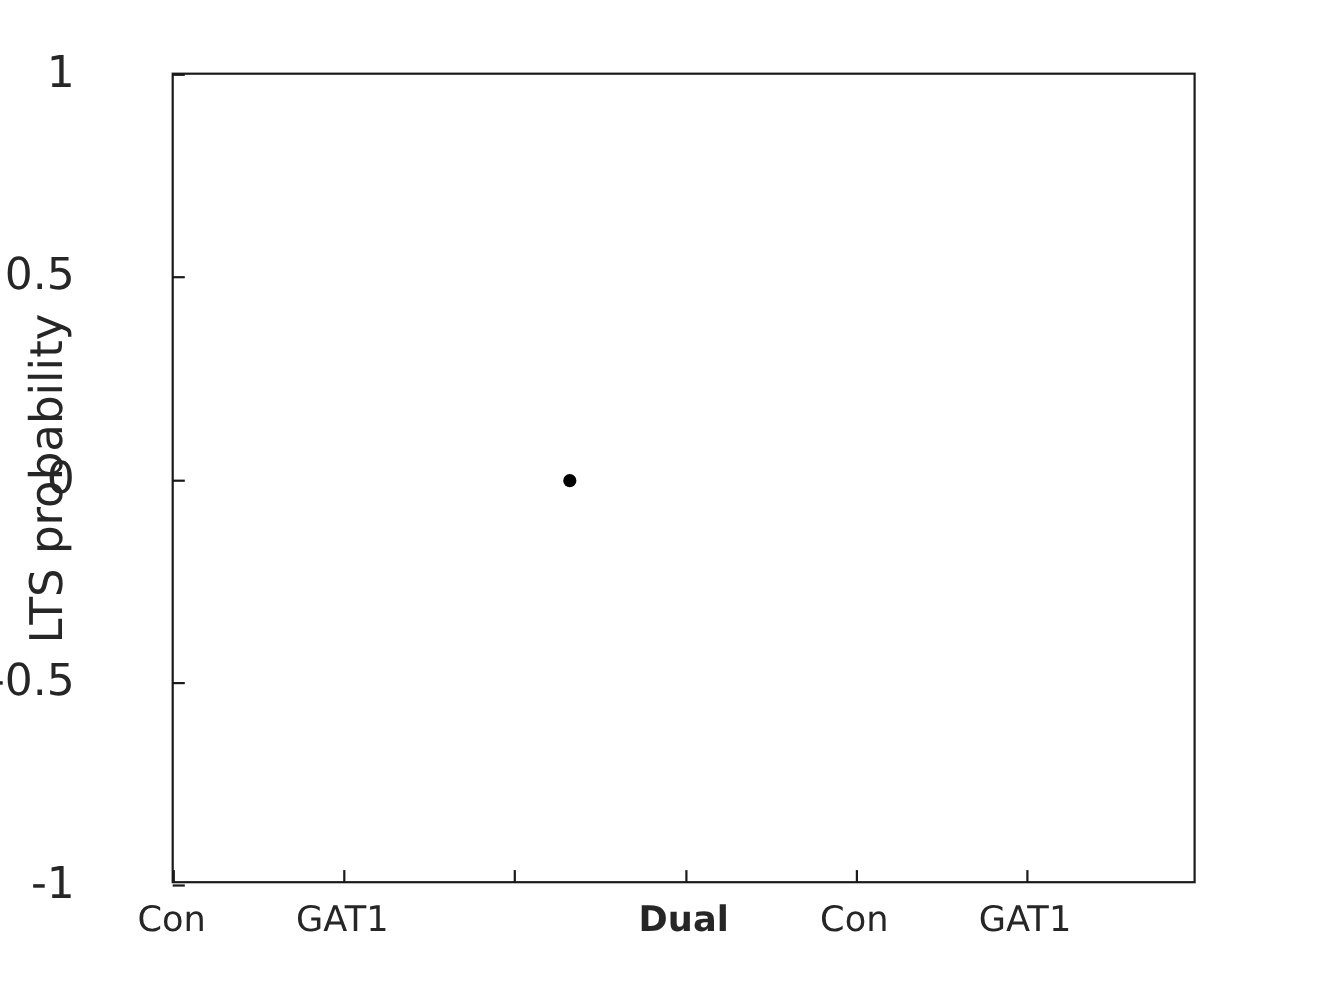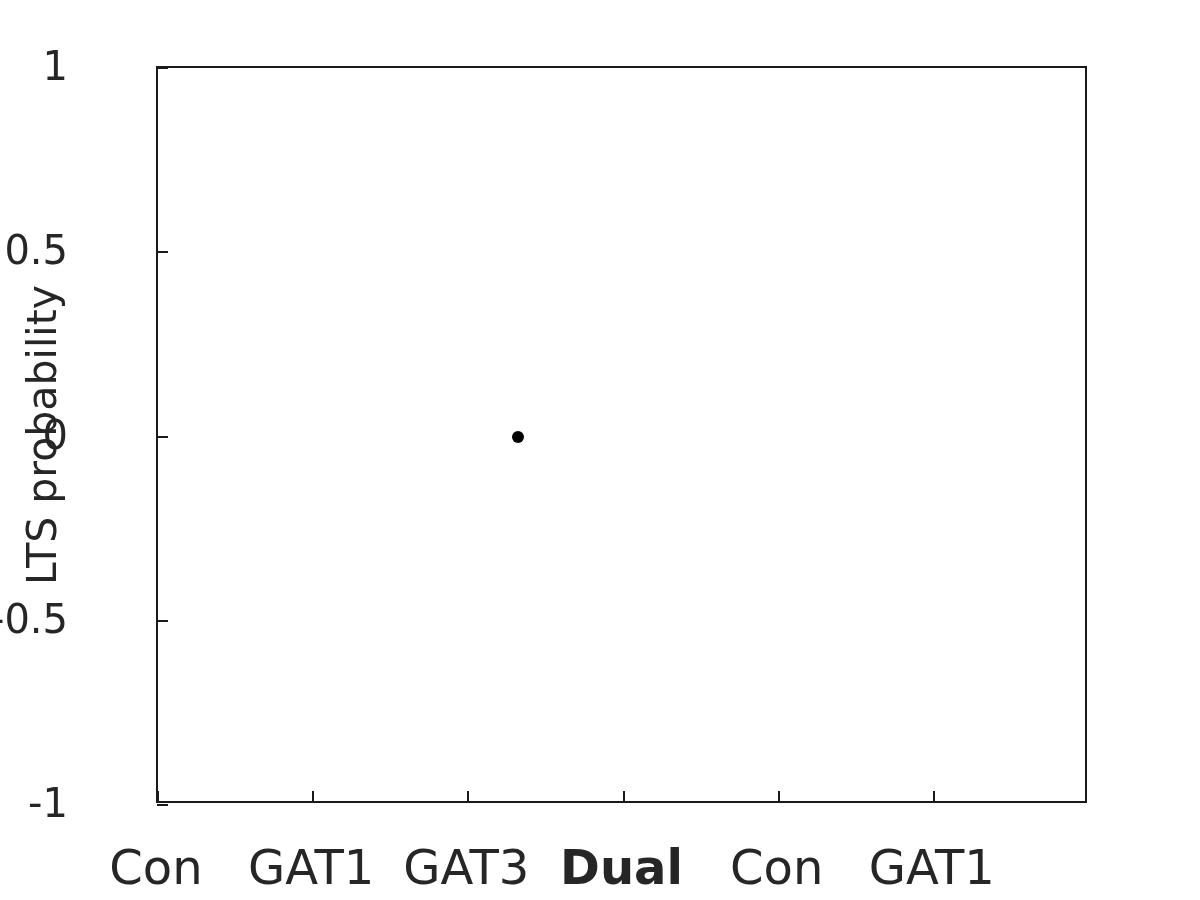--- a/index.html
+++ b/index.html
@@ -47,25 +47,24 @@
     width: 11px;
     height: 2px;
     background: #1a1a1a;
   }
 
   
   .xticklabel {
     position: absolute;
     top: 812px;
     transform: translateX(-50%);
-    font-size: 48px;
+    font-size: 32px;
     line-height: 46px;
     white-space: nowrap;
     color: #262626;
-    margin-top: 32px;
   }
   .yticklabel {
     position: absolute;
     right: 1132px; 
     transform: translateY(-50%);
     font-size: 40px;
     line-height: 46px;
     white-space: nowrap;
     text-align: right;
     color: #262626;
@@ -112,21 +111,20 @@
   </div>
 
   <div class="yticklabel" id="ylab0" style="top: 66px;">1</div>
   <div class="yticklabel" id="ylab1" style="top: 250.25px;">0.5</div>
   <div class="yticklabel" id="ylab2" style="top: 434.5px;">0</div>
   <div class="yticklabel" id="ylab3" style="top: 618.75px;">-0.5</div>
   <div class="yticklabel" id="ylab4" style="top: 803px;">-1</div>
 
   <div class="xticklabel" id="xlab0" style="left: 156px;">Con</div>
   <div class="xticklabel" id="xlab1" style="left: 311.167px;">GAT1</div>
-  <div class="xticklabel" id="xlab2" style="left: 466.333px;">GAT3</div>
   <div class="xticklabel" id="xlab3" style="left: 621.5px; font-weight: bold;">Dual</div>
   <div class="xticklabel" id="xlab4" style="left: 776.667px;">Con</div>
   <div class="xticklabel" id="xlab5" style="left: 931.833px;">GAT1</div>
 
   <div id="plot-area">
     <div id="ticks-x">
         <div class="xtick" style="left: -1px;"></div>
         <div class="xtick" style="left: 154.167px;"></div>
         <div class="xtick" style="left: 309.333px;"></div>
         <div class="xtick" style="left: 464.5px;"></div>

